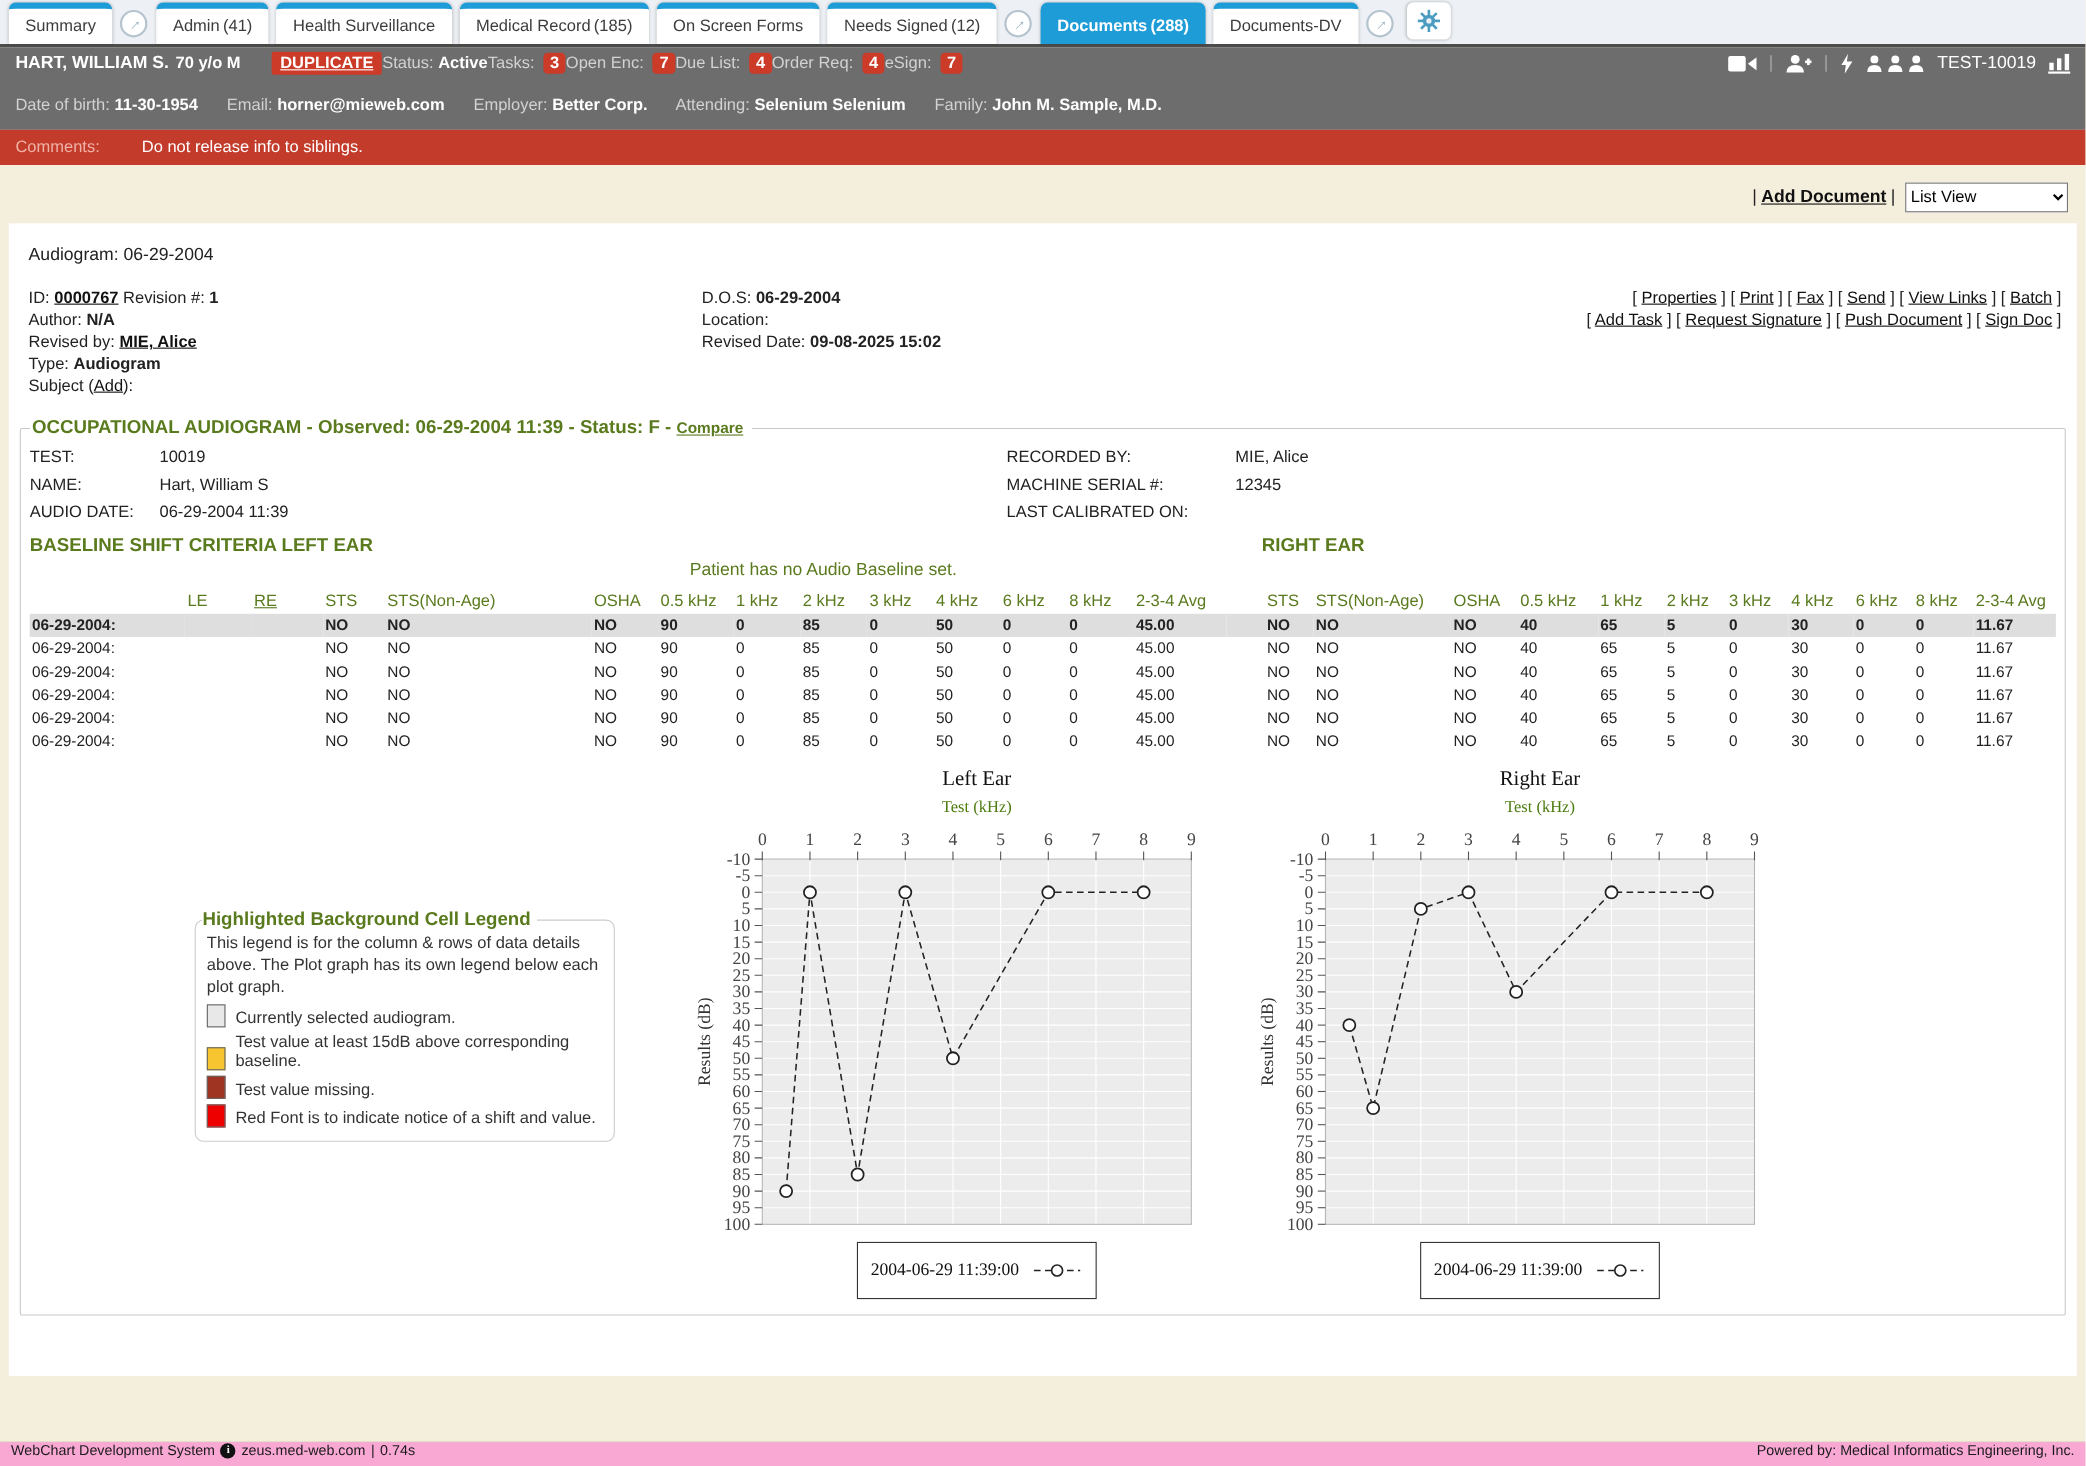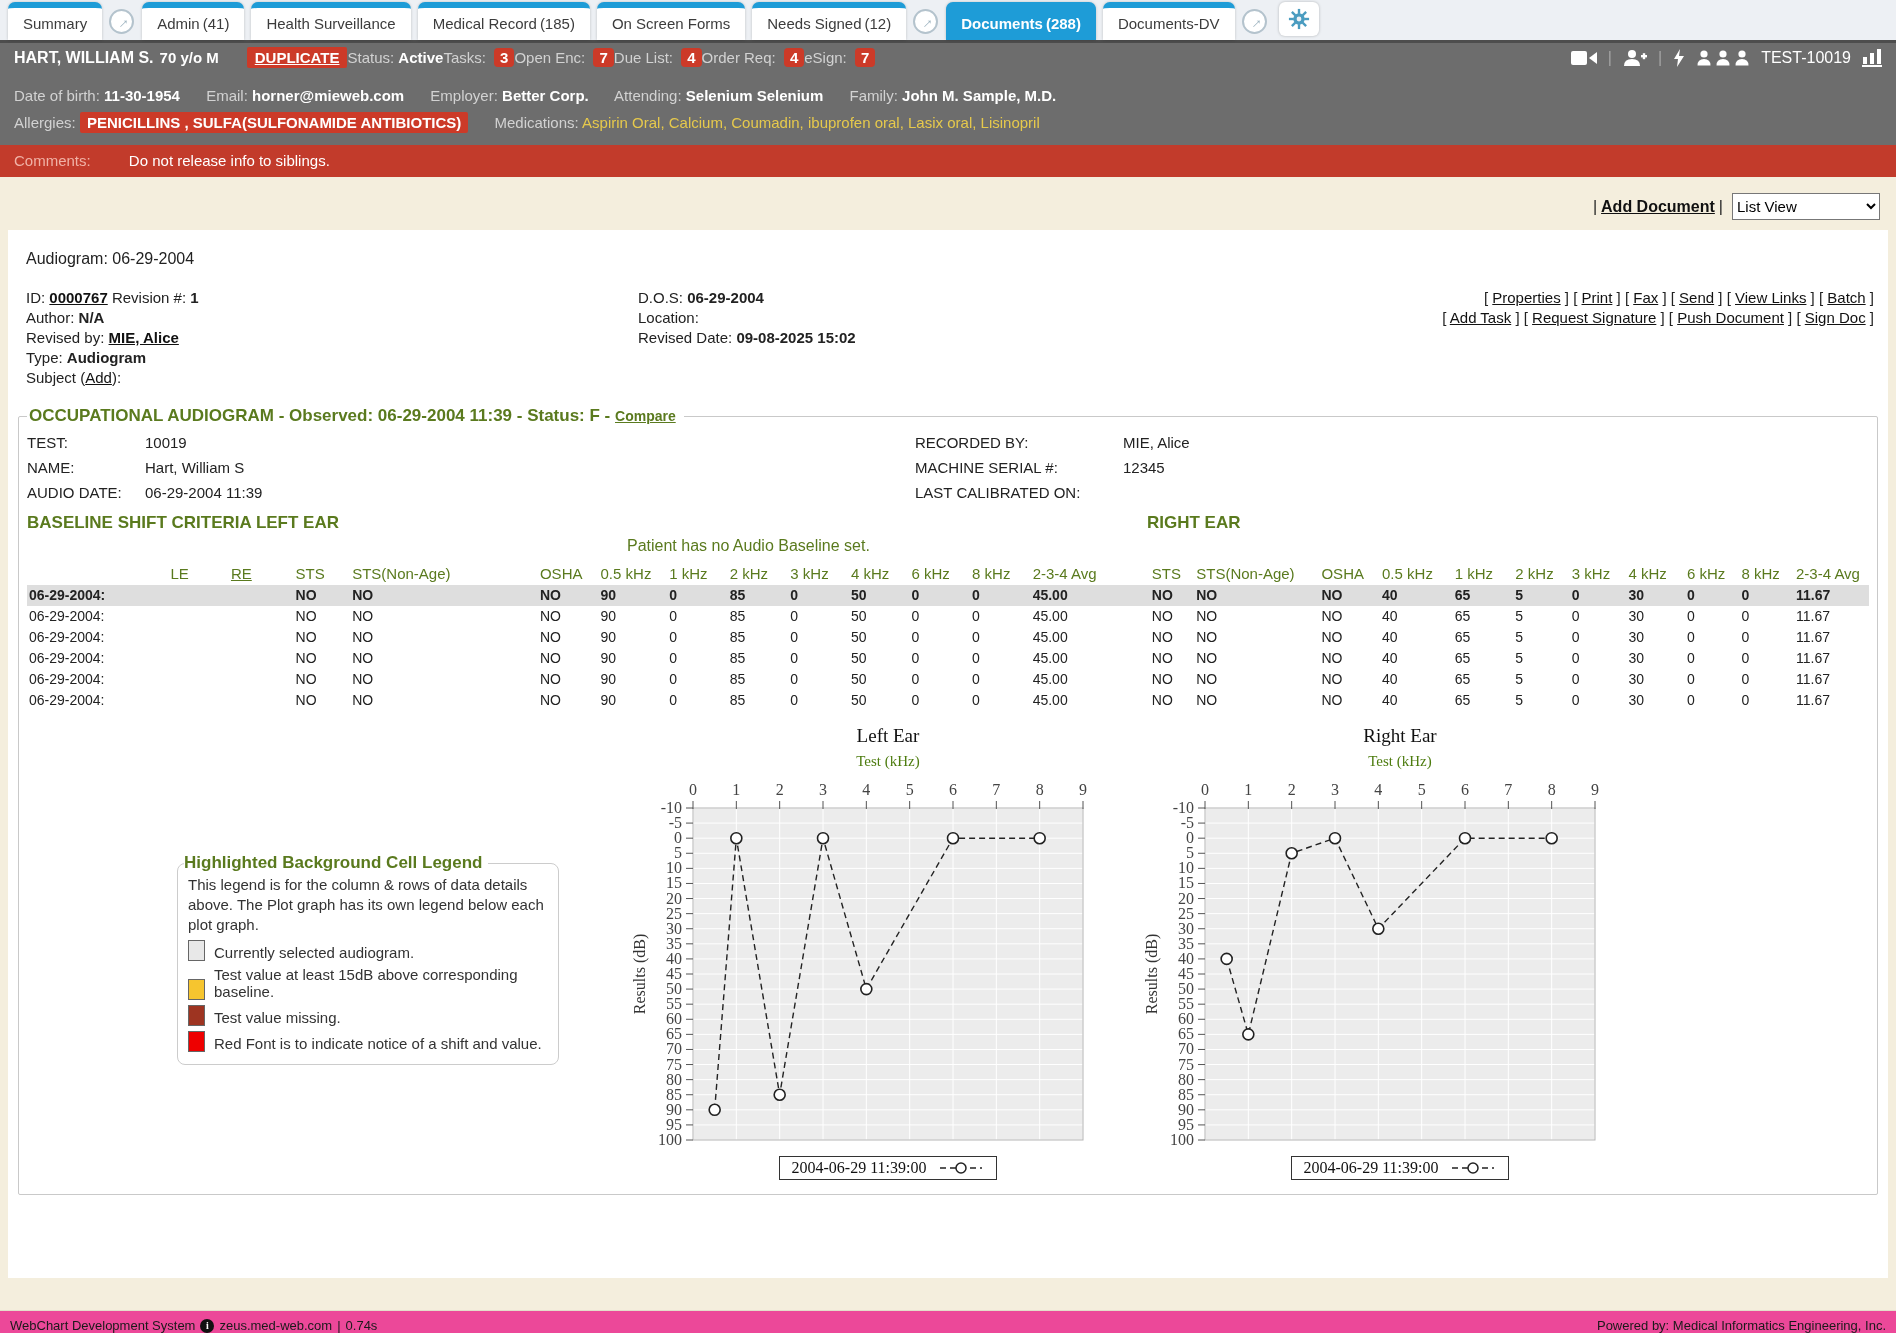--- a/index.html
+++ b/index.html
@@ -95,24 +95,24 @@
   fieldset.cell-legend legend{color:var(--green);font-weight:bold;font-size:17px;padding:0 6px 0 0;margin-left:-4px}
   .cl-desc{font-size:15px;color:#333;line-height:1.32;margin-bottom:6px}
   .cl-item{display:flex;gap:9px;margin-top:5px;font-size:15px;color:#333;align-items:flex-end}
   .cl-sw{width:17px;flex:none;border:1px solid #666;min-height:21px}
   .chart-block{width:470px;font-family:"Liberation Serif", serif;color:#111;margin-right:42px}
   .chart-title{text-align:center;padding-left:44px;font-size:19px}
   .chart-sub{text-align:center;padding-left:44px;font-size:15px;color:#4d7c0f;margin:6px 0 4px}
   .chart-block svg{display:block}
   svg text{font-family:"Liberation Serif", serif}
   .chart-legendwrap{display:flex;justify-content:center;padding-left:44px;margin-top:10px}
-  .chart-legendbox{border:1px solid #333;padding:2px 12px;font-size:16px;display:flex;align-items:center;gap:12px;background:#fff}
-  
-  .footer{position:absolute;left:0;right:0;bottom:0;height:23px;background:#ec4899;border-top:1px solid #e3ddca;
-       display:flex;justify-content:space-between;align-items:flex-end;padding:0 10px;font-size:13px;color:#1a1a1a}
+  .chart-legendbox{border:1px solid #333;padding:16px 12px;font-size:16px;display:flex;align-items:center;gap:12px;background:#fff}
+  
+  .footer{position:absolute;left:0;right:0;bottom:0;height:23px;background:#f9a8d4;border-top:1px solid #e3ddca;
+       display:flex;justify-content:space-between;align-items:flex-start;padding:0 10px;font-size:13px;color:#1a1a1a}
   .foot-left{display:flex;align-items:center;gap:5px}
   .info-ic{display:inline-flex;width:14px;height:14px;border-radius:50%;background:#111;color:#fff;
        align-items:center;justify-content:center;font-size:10px;font-weight:bold;font-family:"Liberation Serif",serif}
 </style>
 </head>
 <body>
 
 <div class="tab-bar">
 
   <div class="tab"><span class="tab-label">Summary</span></div>
@@ -217,24 +217,20 @@
   </span>
 </div>
 
 <div class="pt-info">
   <div class="pt-info-row">
     <span class="pair"><span class="lbl">Date of birth:</span> <span class="val">11-30-1954</span></span>
     <span class="pair"><span class="lbl">Email:</span> <span class="val">horner@mieweb.com</span></span>
     <span class="pair"><span class="lbl">Employer:</span> <span class="val">Better Corp.</span></span>
     <span class="pair"><span class="lbl">Attending:</span> <span class="val">Selenium Selenium</span></span>
     <span class="pair"><span class="lbl">Family:</span> <span class="val">John M. Sample, M.D.</span></span>
-  </div>
-  <div class="pt-info-row">
-    <span class="pair"><span class="lbl">Allergies:</span> <span class="allergy-badge">PENICILLINS , SULFA(SULFONAMIDE ANTIBIOTICS)</span></span>
-    <span class="pair"><span class="lbl">Medications:</span> <span class="meds">Aspirin Oral, Calcium, Coumadin, ibuprofen oral, Lasix oral, Lisinopril</span></span>
   </div>
 </div>
 
 <div class="comments">
   <span class="c-lbl">Comments:</span>
   <span>Do not release info to siblings.</span>
 </div>
 
 <div class="doc-toolbar">
   <span class="pipe">|</span>

